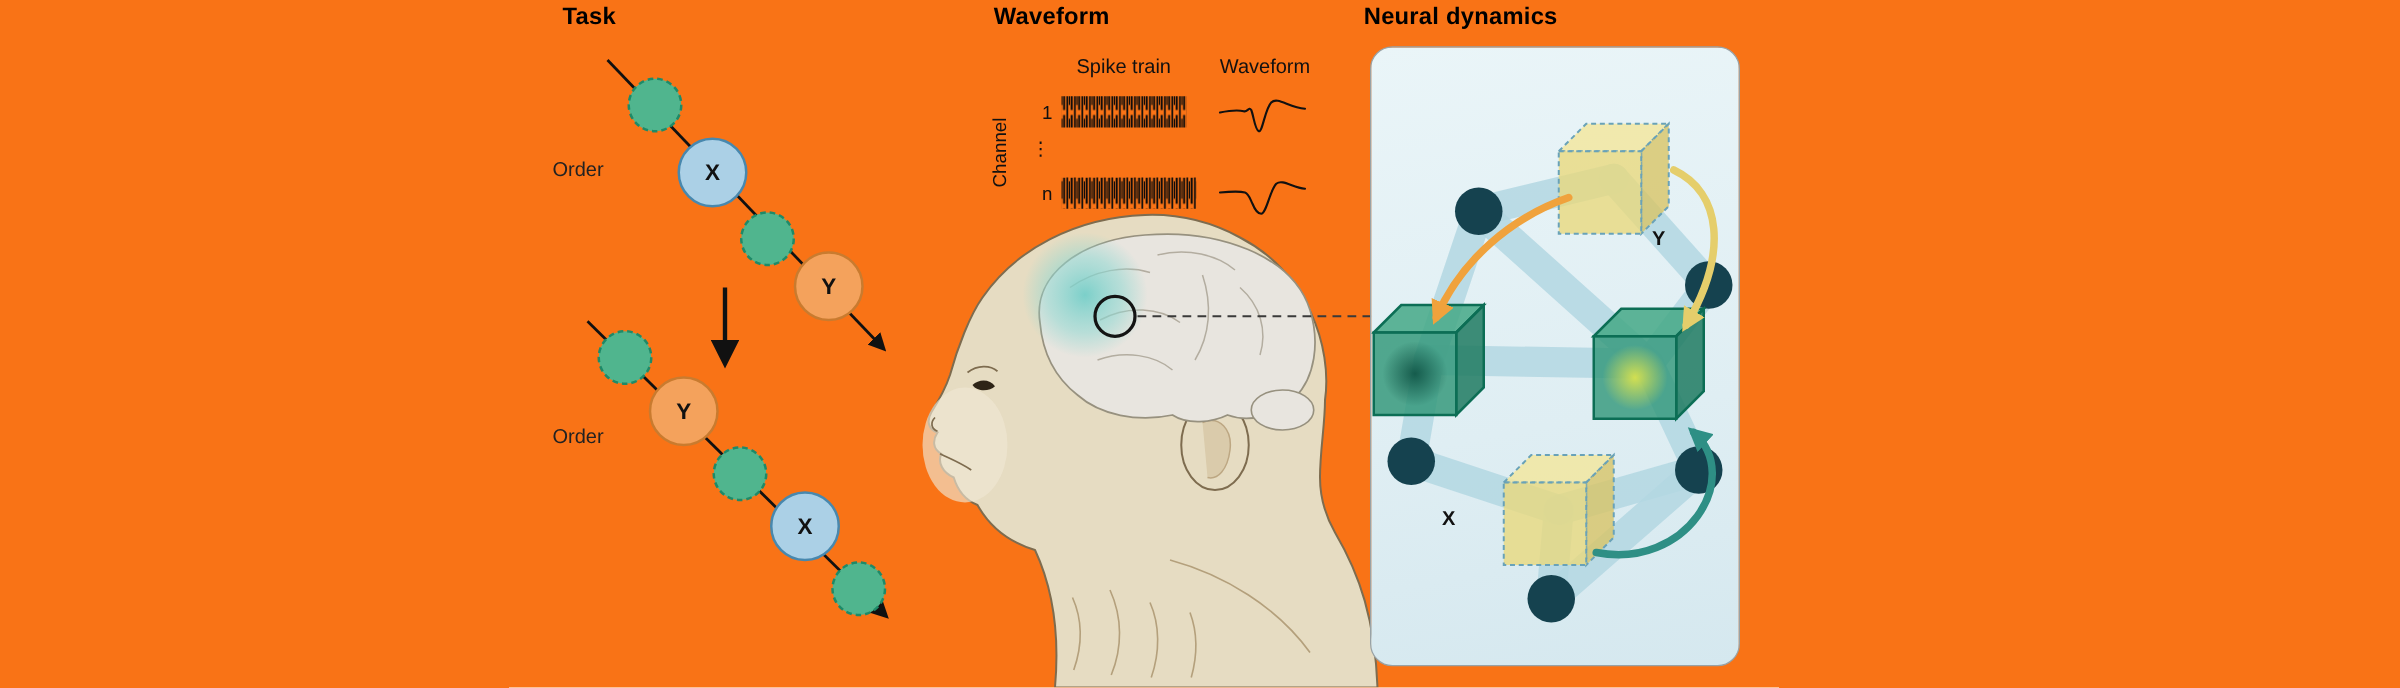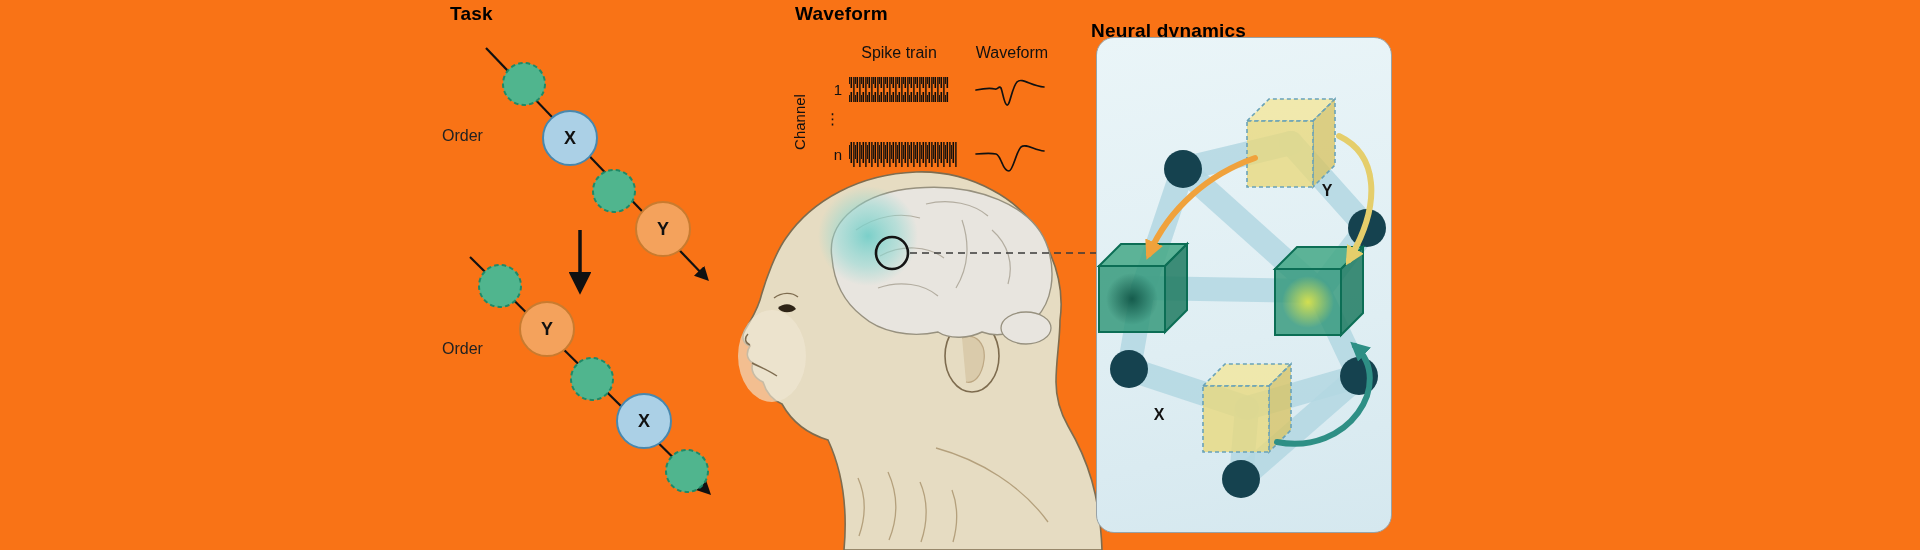--- a/index.html
+++ b/index.html
@@ -19,21 +19,21 @@
                 background:linear-gradient(170deg,#eaf5f8 0%,#dfeef3 60%,#d5e8ef 100%);}
   .neural-panel svg{position:absolute;left:0;top:0;}
 </style>
 </head>
 <body>
 
 <div class="canvas">
 
   <div class="panel-title" style="left:450px;top:3px">Task</div>
   <div class="panel-title" style="left:795px;top:3px">Waveform</div>
-  <div class="panel-title" style="left:1091px;top:20px">Neural dynamics</div>
+  <div class="panel-title" style="left:1091px;top:3px">Neural dynamics</div>
 
   <svg class="abs" style="left:440px;top:40px" width="300" height="505" viewBox="0 0 300 505">
     <defs>
       <marker id="arrB" viewBox="0 0 10 10" refX="7" refY="5" markerWidth="6.5" markerHeight="6.5" orient="auto">
         <path d="M0 0L10 5L0 10z" fill="#111"></path>
       </marker>
     </defs>
 
     <g>
       <line x1="46" y1="8" x2="266" y2="238" stroke="#111" stroke-width="2.2" marker-end="url(#arrB)"></line>

